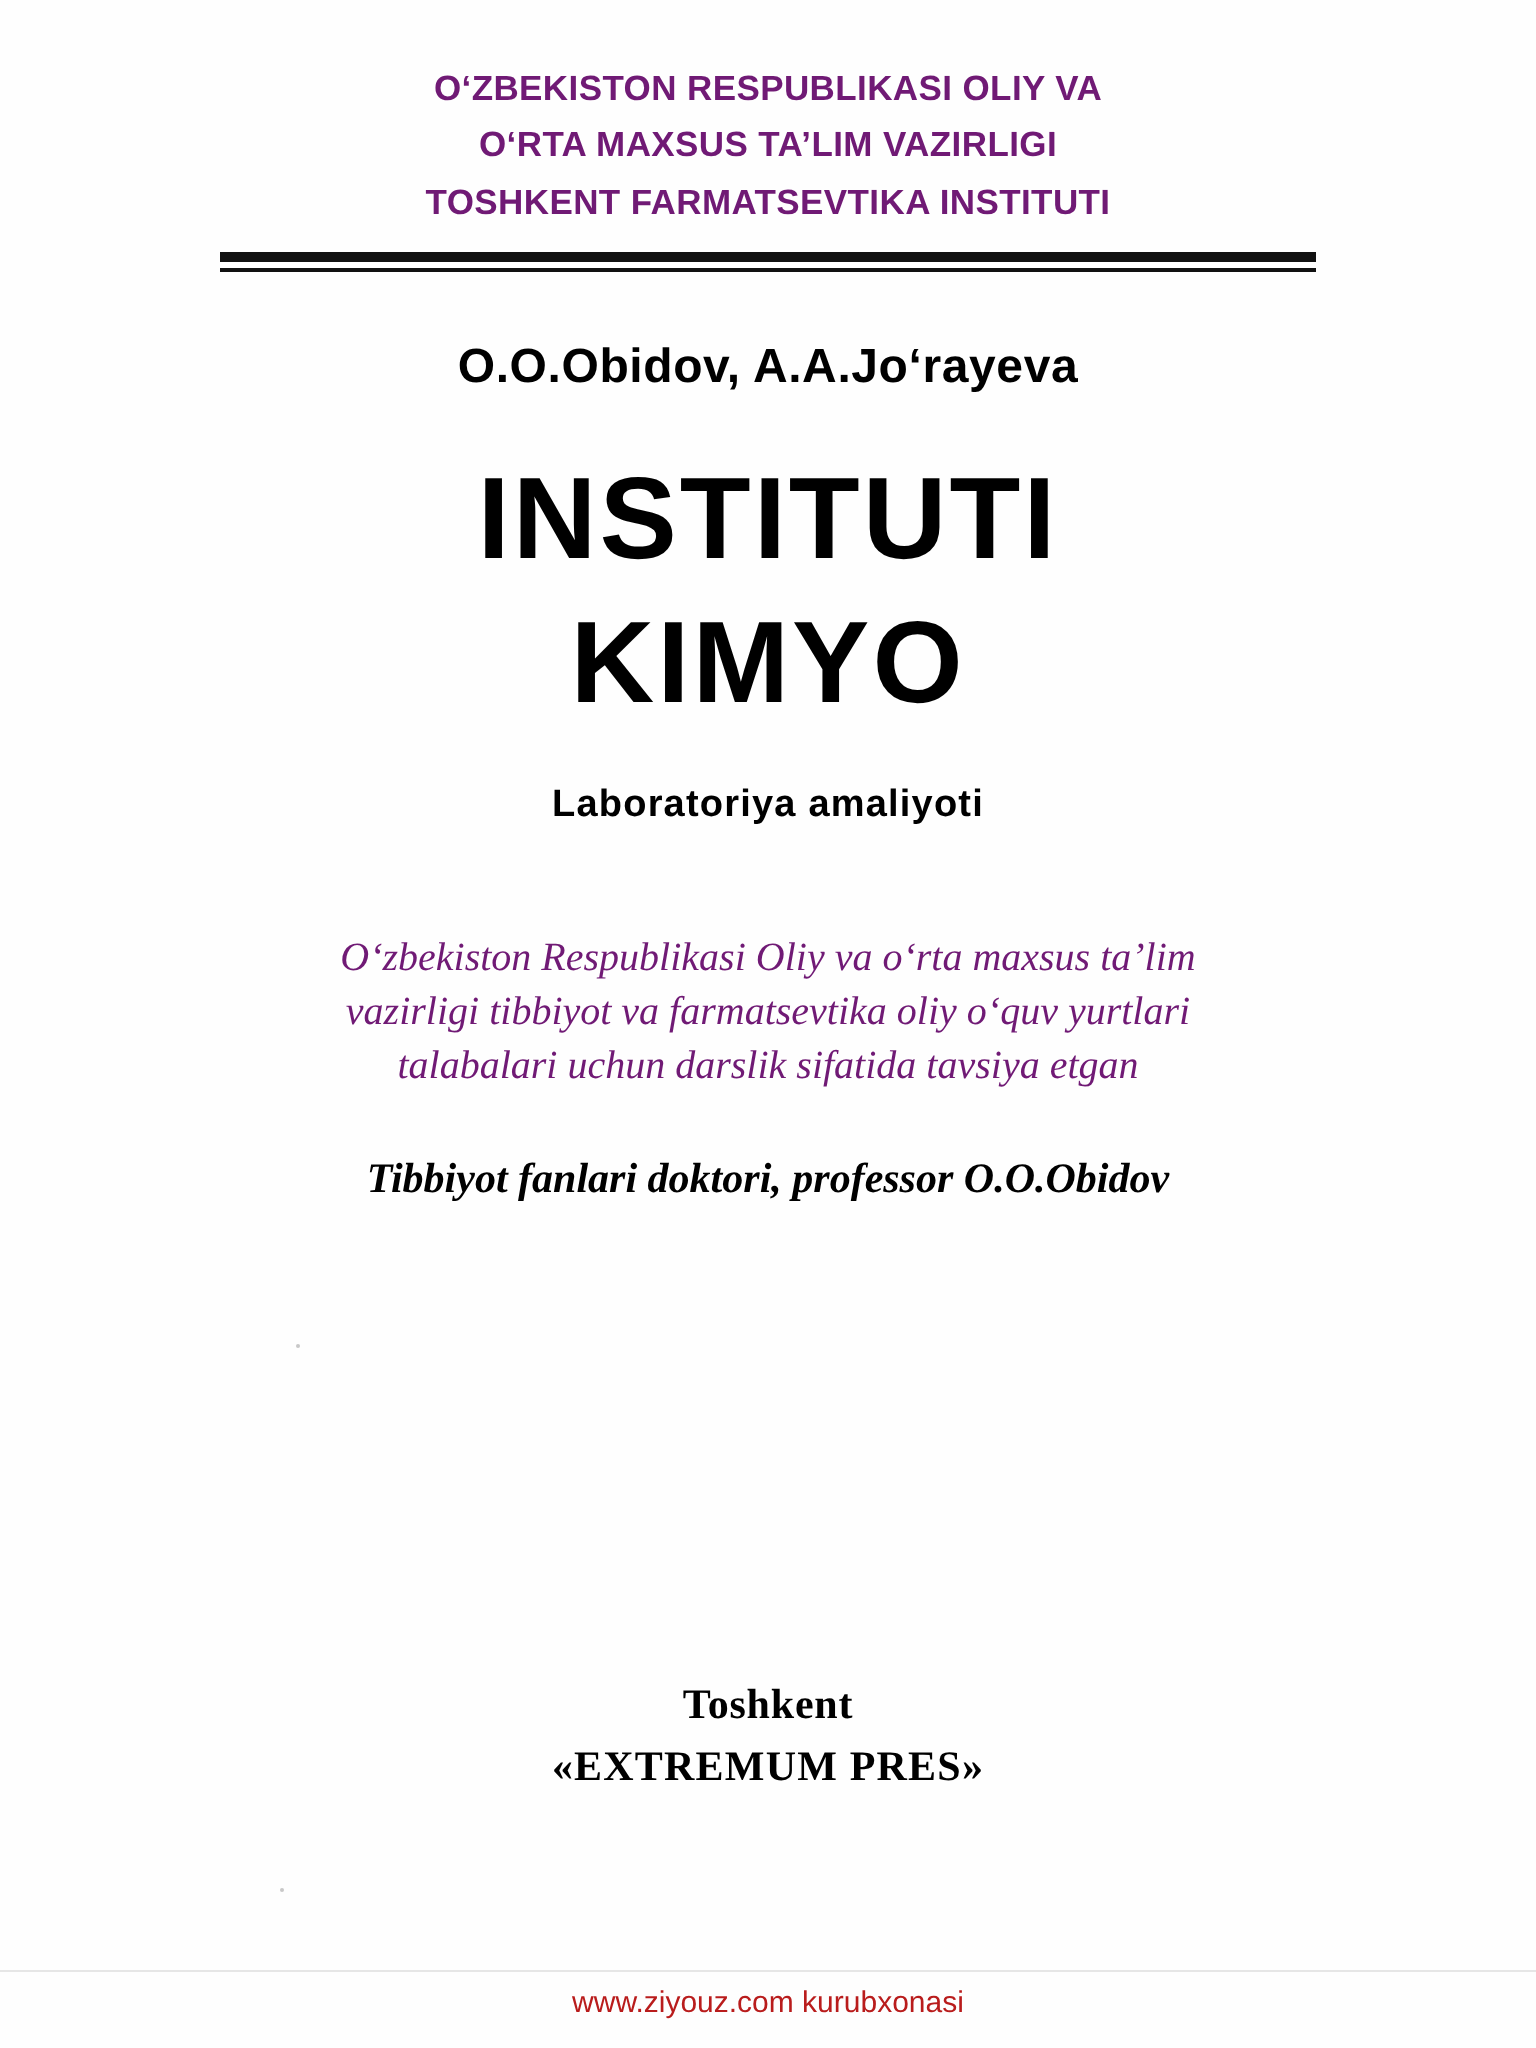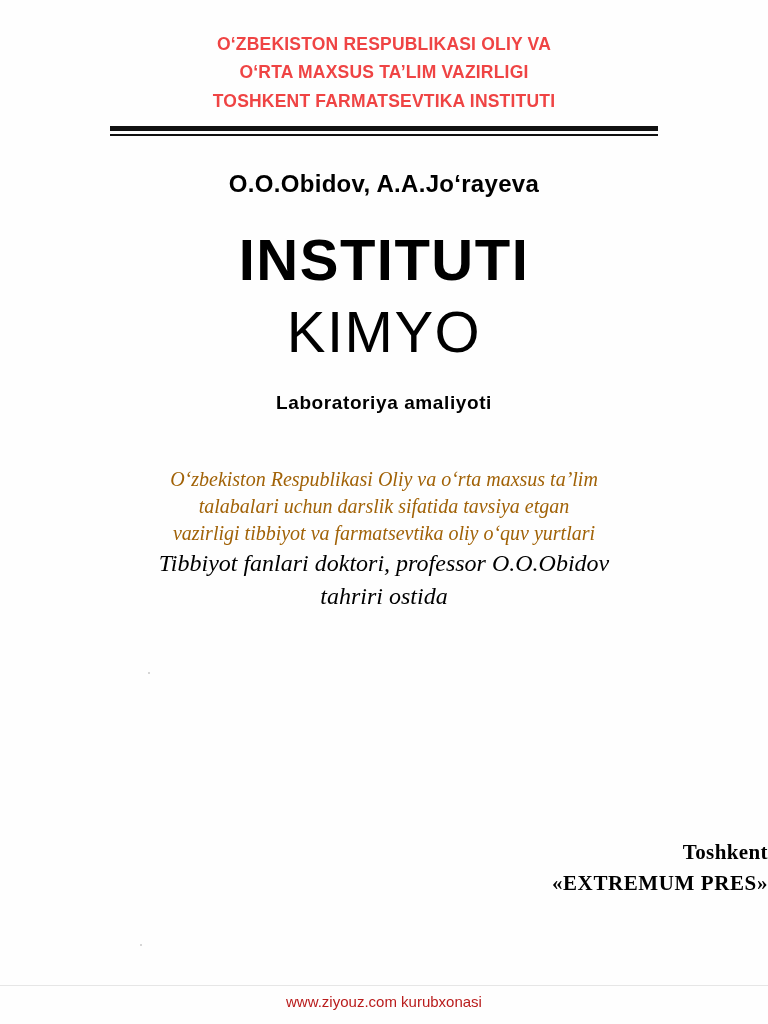--- a/index.html
+++ b/index.html
@@ -29,21 +29,21 @@
     text-align: center;
   }
 
   
   .ministry {
     font-family: "Liberation Sans", sans-serif;
     font-weight: bold;
     font-size: 17.5px;
     line-height: 1.62;
     letter-spacing: 0.2px;
-    color: #ef4444;
+    color: #701a75;
   }
   .ministry div {
     white-space: nowrap;
   }
 
   
   .rule-wrap {
     margin: 11px auto 0 auto;
     width: 548px;
   }
@@ -72,64 +72,65 @@
     margin-top: 30px;
     font-family: "Liberation Sans", sans-serif;
     font-weight: bold;
     font-size: 58px;
     line-height: 1.1;
     letter-spacing: 1.5px;
   }
   .title-line2 {
     margin-top: 8px;
     font-family: "Liberation Sans", sans-serif;
-    font-weight: normal;
+    font-weight: bold;
     font-size: 58px;
     line-height: 1.1;
     letter-spacing: 1.5px;
     text-align: center;
   }
 
   .subtitle {
     margin-top: 28px;
     font-family: "Liberation Sans", sans-serif;
     font-weight: bold;
     font-size: 19px;
     letter-spacing: 0.6px;
   }
 
   .approval {
     margin-top: 52px;
     font-family: "Liberation Serif", serif;
     font-style: italic;
     font-size: 20px;
     line-height: 1.35;
-    color: #a16207;
+    color: #701a75;
   }
   .approval div {
     white-space: nowrap;
   }
 
   .editor {
+    margin-top: 28px;
     font-family: "Liberation Serif", serif;
     font-style: italic;
-    font-weight: normal;
-    font-size: 24px;
+    font-weight: bold;
+    font-size: 21px;
     line-height: 1.4;
   }
   .editor div {
     white-space: nowrap;
   }
 
   .publisher {
     position: absolute;
     left: 0;
     right: 0;
     top: 838px;
-    text-align: right;
+    text-align: center;
     font-family: "Liberation Serif", serif;
     font-weight: bold;
     font-size: 21px;
     line-height: 1.4;
   }
   .publisher .city {
     letter-spacing: 0.4px;
   }
   .publisher .house {
     margin-top: 2px;
@@ -186,27 +187,26 @@
 
     <div class="authors">O.O.Obidov,  A.A.Jo‘rayeva</div>
 
     <div class="title-main">INSTITUTI</div>
     <div class="title-line2">KIMYO</div>
 
     <div class="subtitle">Laboratoriya amaliyoti</div>
 
     <div class="approval">
       <div>O‘zbekiston Respublikasi Oliy va o‘rta maxsus ta’lim</div>
+      <div>vazirligi tibbiyot va farmatsevtika oliy o‘quv yurtlari</div>
       <div>talabalari uchun darslik sifatida  tavsiya etgan</div>
-      <div>vazirligi tibbiyot va farmatsevtika oliy o‘quv yurtlari</div>
     </div>
 
     <div class="editor">
       <div>Tibbiyot fanlari doktori, professor O.O.Obidov</div>
-      <div>tahriri ostida</div>
     </div>
 
   </div>
 
   <div class="publisher">
     <div class="city">Toshkent</div>
     <div class="house">«EXTREMUM PRES»</div>
   </div>
 
   <div class="footer-rule"></div>

